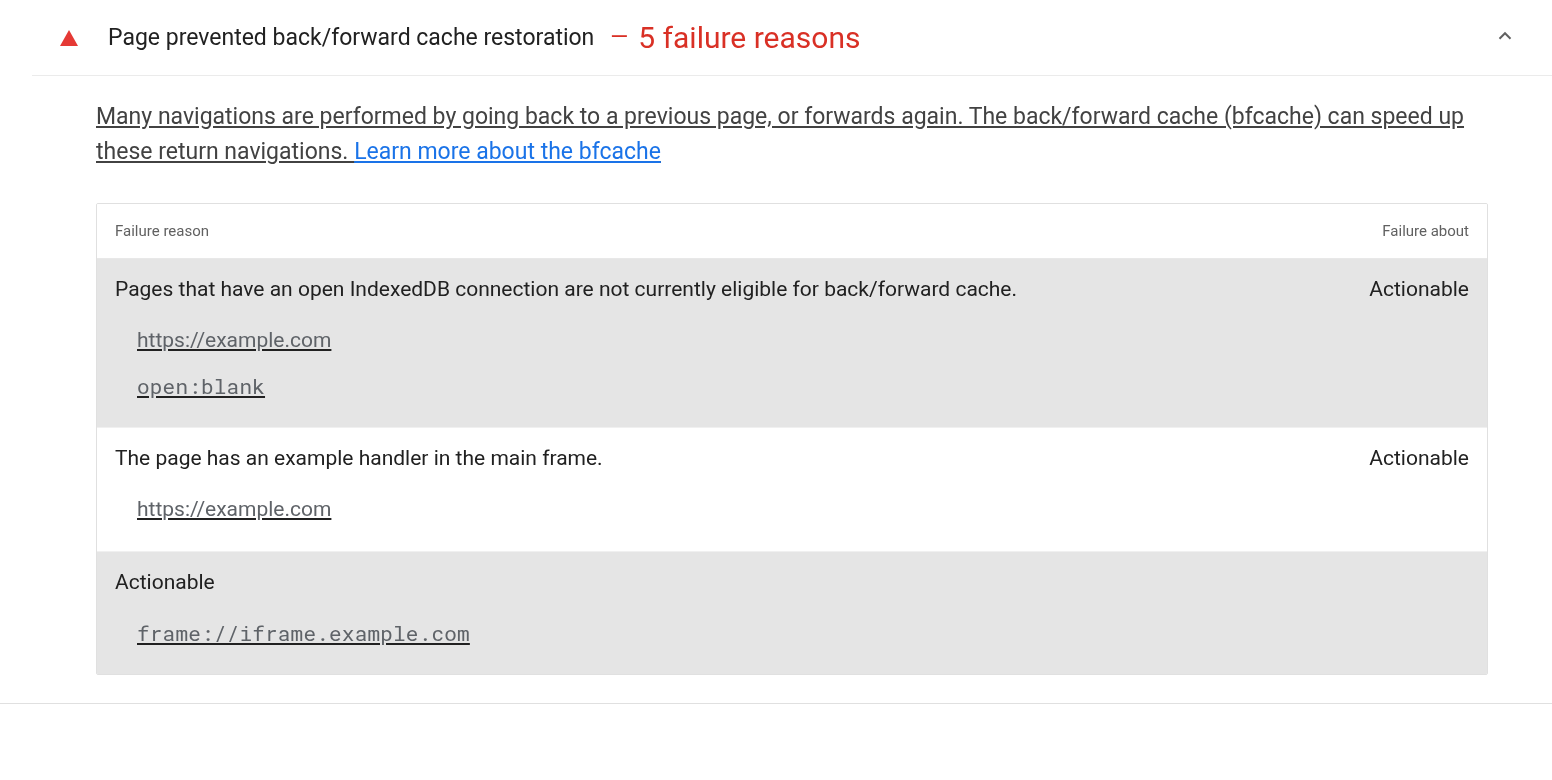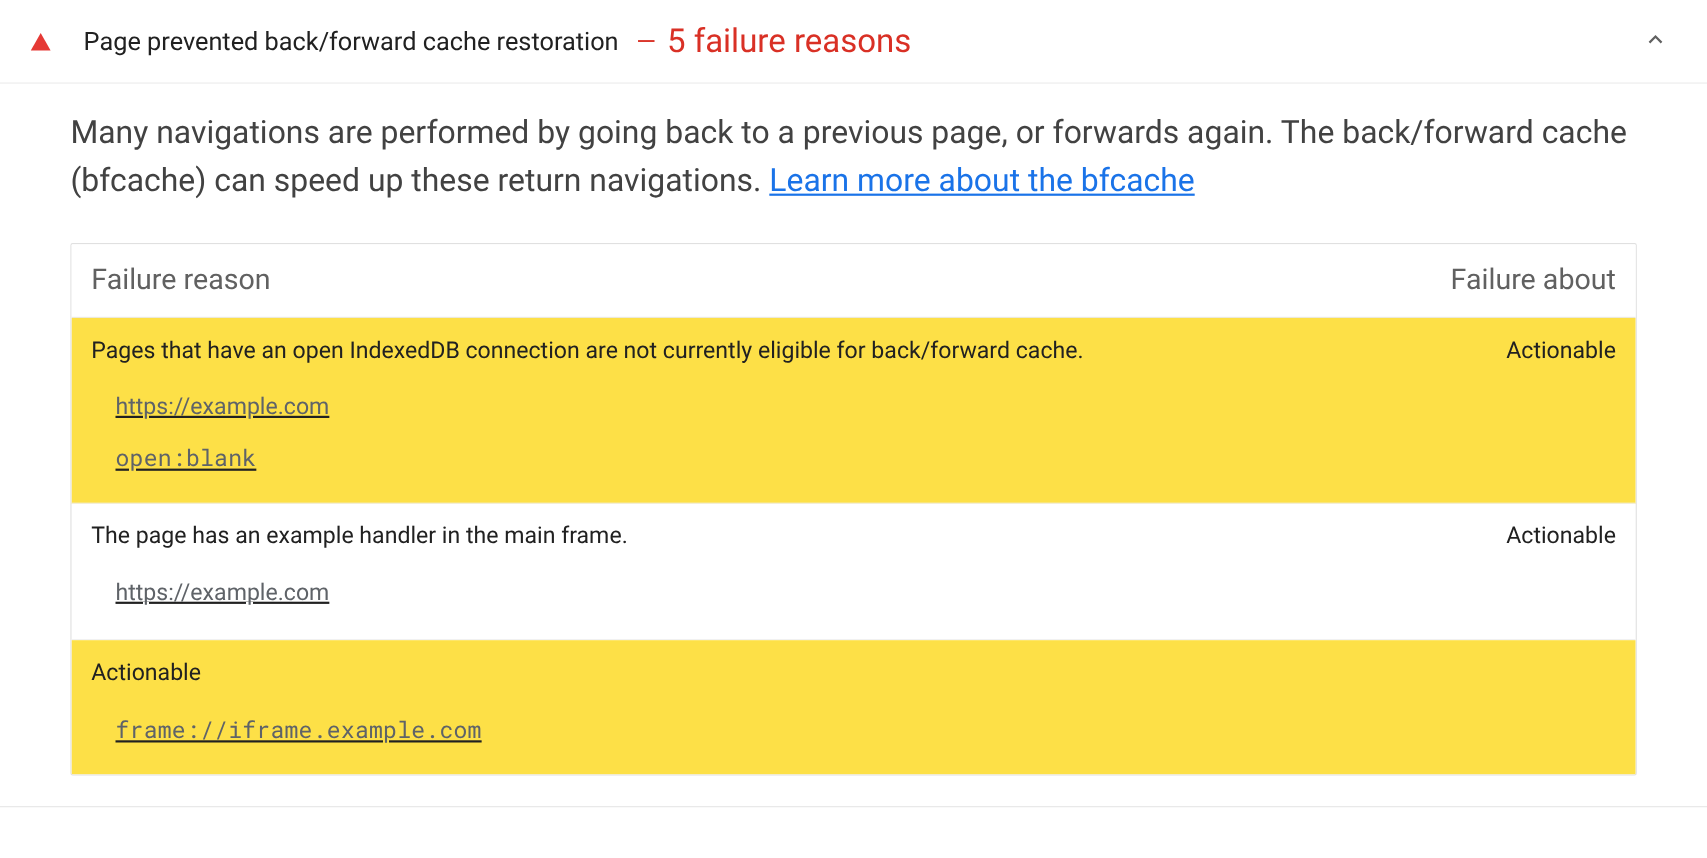--- a/index.html
+++ b/index.html
@@ -8,20 +8,21 @@
       padding: 0;
     }
     body {
       font-family: Roboto, 'Helvetica Neue', Arial, sans-serif;
       background: #fff;
       color: #212121;
       width: 1552px;
     }
     .audit-container {
       border-bottom: 1px solid #e0e0e0;
+      padding-left: 32px;
     }
     .audit-header {
       display: flex;
       align-items: center;
       padding: 20px 28px;
       border-bottom: 1px solid #ebebeb;
       cursor: pointer;
     }
     .triangle-icon {
       width: 0;
@@ -56,51 +57,52 @@
       margin-right: 8px;
     }
     .chevron svg {
       width: 22px;
       height: 22px;
     }
     .audit-body {
       padding: 24px 64px 28px 64px;
     }
     .description {
-      font-size: 29px;
+      font-size: 23px;
       line-height: 1.5;
       color: #424242;
       margin-bottom: 34px;
+      text-decoration: underline;
     }
     .description a {
       color: #1a73e8;
       text-decoration: underline;
     }
     .table {
       border: 1px solid #e0e0e0;
       border-radius: 2px;
       overflow: hidden;
     }
     .table-header {
       display: flex;
       justify-content: space-between;
       padding: 18px 18px;
       background: #fff;
       border-bottom: 1px solid #e8e8e8;
-      font-size: 26px;
+      font-size: 15px;
       color: #616161;
     }
     .row {
       border-bottom: 1px solid #f0f0f0;
     }
     .row:last-child {
       border-bottom: none;
     }
     .row.alt {
-      background: #fde047;
+      background: #e5e5e5;
     }
     .row-main {
       display: flex;
       justify-content: space-between;
       align-items: flex-start;
       padding: 18px 18px 8px 18px;
       font-size: 21px;
       color: #212121;
     }
     .row-reason {

